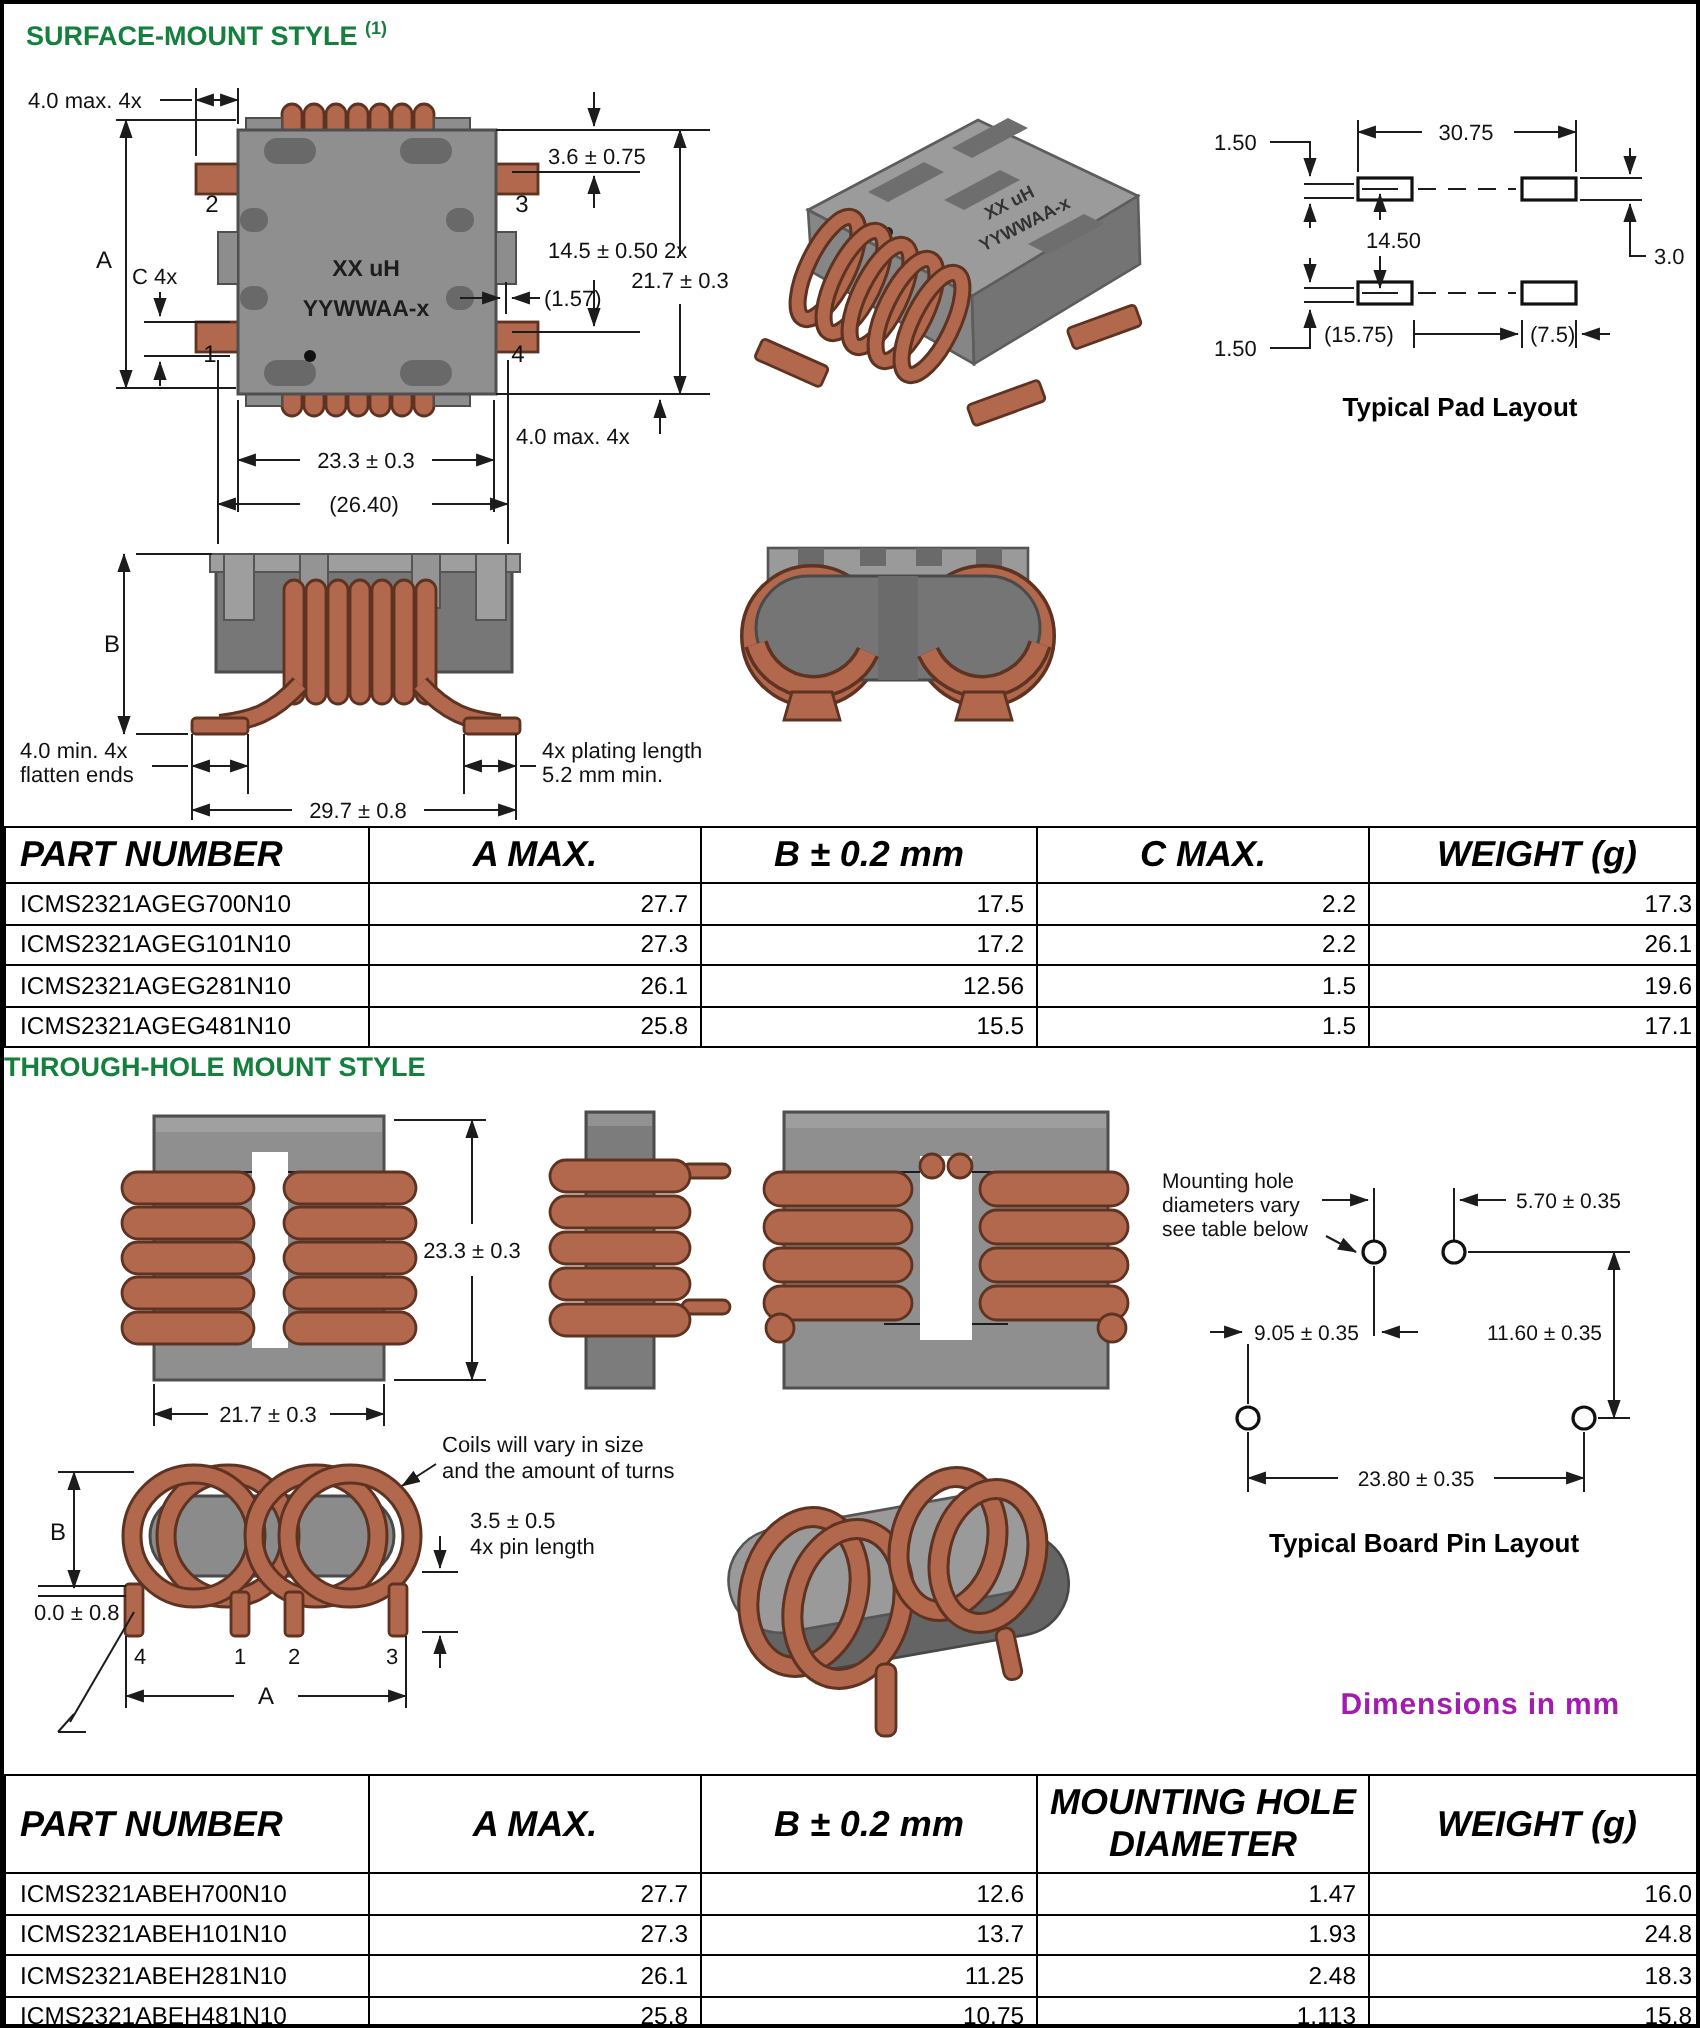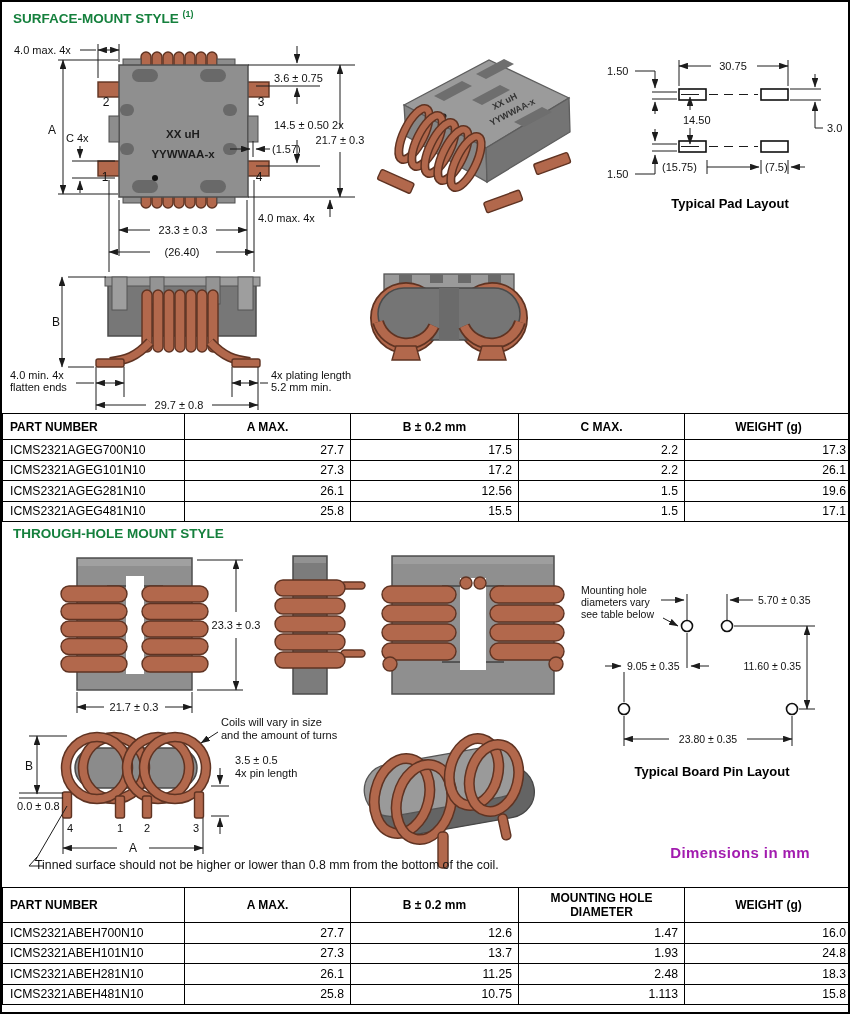--- a/index.html
+++ b/index.html
@@ -23,42 +23,42 @@
   .markiso{ font-family:"Liberation Sans",sans-serif; font-size:9px; font-weight:bold; fill:#333; }
   .cop { fill:#b2684c; stroke:#5f3322; stroke-width:1.4; }
   .core{ fill:#8f8f8f; stroke:#4f4f4f; stroke-width:1.5; }
   .coredk { fill:#696969; stroke:none; }
   .pad { fill:#fff; stroke:#111; stroke-width:1.6; }
 
   
   .tbl-wrap { position:absolute; left:0; width:850px; }
   table { border-collapse:collapse; width:850px; table-layout:fixed; background:#fff; }
   th,td { border:1.7px solid #000; font-family:"Liberation Sans",sans-serif; }
-  th { font-size:12px; font-weight:bold; padding:3px 6px; height:19px; text-align:center; vertical-align:middle; }
+  th { font-size:18px; font-weight:bold; padding:3px 6px; height:19px; text-align:center; vertical-align:middle;font-style:italic; }
   td { font-size:12.2px; padding:1px 6px; height:17.5px; text-align:right; vertical-align:middle; }
   th:first-child, td:first-child { text-align:left; padding-left:7px; }
 </style>
 </head>
 <body>
 
 <div class="page">
 
   <svg width="0" height="0" style="position:absolute">
     <defs>
       <marker id="ah" viewBox="0 0 10 7" refX="9.5" refY="3.5" markerWidth="9.5" markerHeight="6.6" orient="auto-start-reverse">
         <path d="M0,0 L10,3.5 L0,7 z" fill="#1c1c1c"></path>
       </marker>
     </defs>
   </svg>
 
   <div class="abs h1" style="left:11px; top:7px;">
     <span>SURFACE-MOUNT STYLE</span>
     <sup>(1)</sup>
   </div>
-  <div class="abs h1" style="left:11px; top:524px;">
+  <div class="abs h1" style="left:0; top:524px;">
     <span>THROUGH-HOLE MOUNT STYLE</span>
   </div>
 
   <svg class="abs" style="left:8px; top:28px;" width="392" height="250" viewBox="0 0 392 250">
     <g>
 
       <g>
         <rect class="cop" x="131" y="22" width="10" height="20" rx="5"></rect>
           <rect class="cop" x="142" y="22" width="10" height="20" rx="5"></rect>
         <rect class="cop" x="153" y="22" width="10" height="20" rx="5"></rect>
@@ -570,21 +570,20 @@
         </g>
       <g transform="translate(144,68) rotate(14)">
           <ellipse rx="24" ry="34" fill="none" stroke="#5f3322" stroke-width="11"></ellipse>
           <ellipse rx="24" ry="34" fill="none" stroke="#b2684c" stroke-width="8"></ellipse>
         </g>
       <rect class="cop" x="88" y="122" width="10" height="36" rx="4"></rect>
       <rect class="cop" x="150" y="104" width="9" height="26" rx="4" transform="rotate(-12 154 117)"></rect>
     </g>
   </svg>
 
-  <div class="abs note" style="left:33px; top:856px; width:470px;">Tinned surface should not be higher or lower than 0.8 mm from the bottom of the coil.</div>
   <div class="abs dimsmm" style="left:648px; top:842px; width:160px; text-align:right;">Dimensions in mm</div>
 
   <div class="tbl-wrap" style="top:885px;">
     <table>
       <colgroup>
           <col style="width:182px">
           <col style="width:166px">
           <col style="width:168px">
           <col style="width:166px">
           <col style="width:168px">

